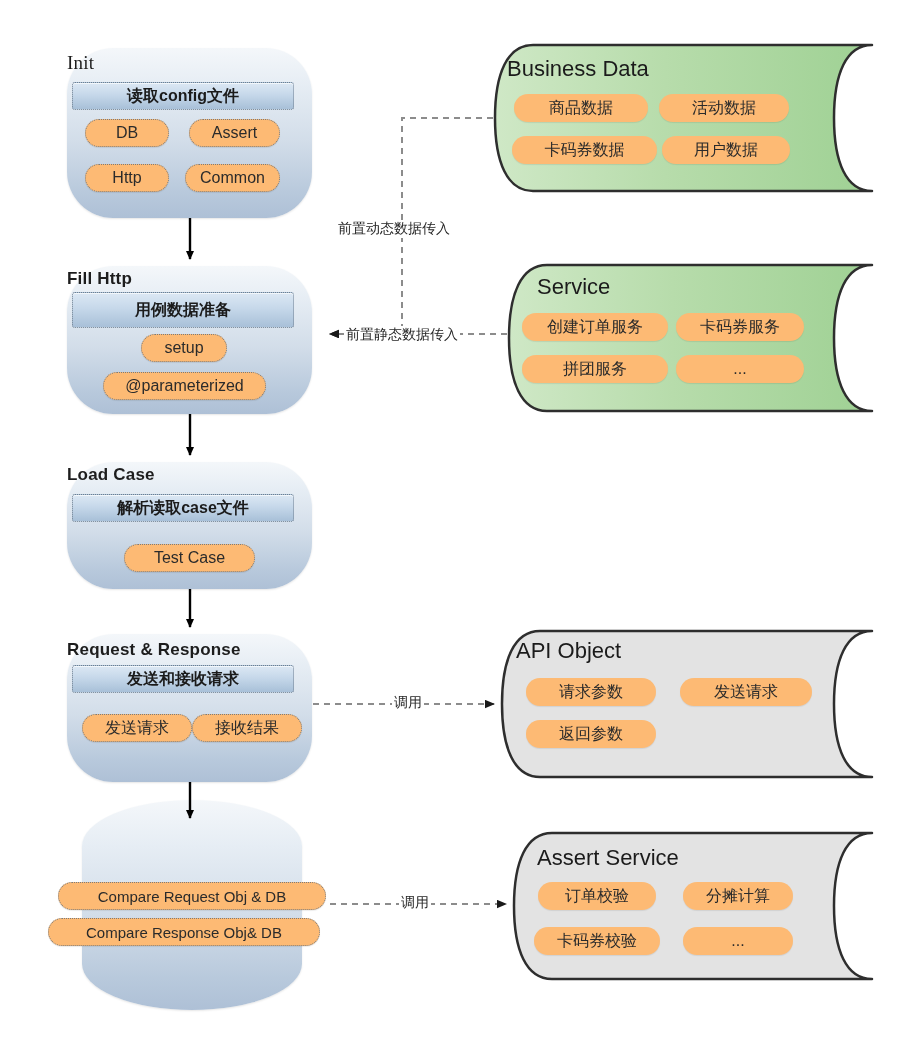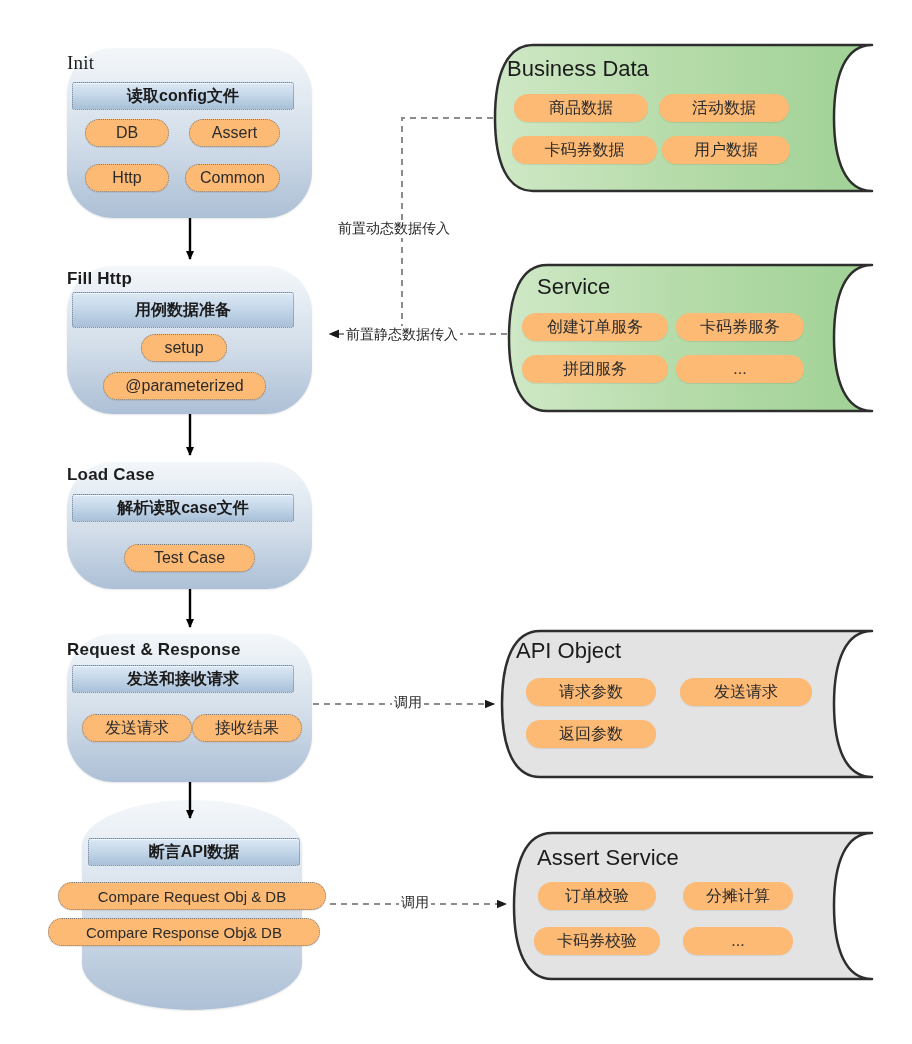--- a/index.html
+++ b/index.html
@@ -67,21 +67,20 @@
   <div class="hbar" style="left:72px;top:494px;width:222px;height:28px;font-size:16px;">解析读取case文件</div>
   <div class="pill" style="left:124px;top:544px;width:131px;height:28px;font-size:16px;">Test Case</div>
 
   <div class="lblock" style="left:67px;top:634px;width:245px;height:148px;"></div>
   <div class="ltitle" style="left:67px;top:640px;width:245px;font-size:17px;">Request &amp; Response</div>
   <div class="hbar" style="left:72px;top:665px;width:222px;height:28px;font-size:16px;">发送和接收请求</div>
   <div class="pill" style="left:82px;top:714px;width:110px;height:28px;font-size:16px;">发送请求</div>
   <div class="pill" style="left:192px;top:714px;width:110px;height:28px;font-size:16px;">接收结果</div>
 
   <div class="lblock" style="left:82px;top:800px;width:220px;height:210px;border-radius:50%/22%;"></div>
-  <div class="hbar" style="left:88px;top:838px;width:212px;height:28px;font-size:16px;">断言API数据</div>
   <div class="pill" style="left:58px;top:882px;width:268px;height:28px;font-size:15px;">Compare Request Obj &amp; DB</div>
   <div class="pill" style="left:48px;top:918px;width:272px;height:28px;font-size:15px;">Compare Response Obj&amp; DB</div>
 
   <div class="tape" style="left:493px;top:44px;width:379px;height:148px;">
     <svg width="379" height="148" viewBox="0 0 379 148">
       <defs>
         <linearGradient id="gGreen1" x1="0" y1="0" x2="1" y2="0">
           <stop offset="0%" stop-color="#cfe8c6"></stop>
           <stop offset="45%" stop-color="#b7dcab"></stop>
           <stop offset="100%" stop-color="#9fd194"></stop>

